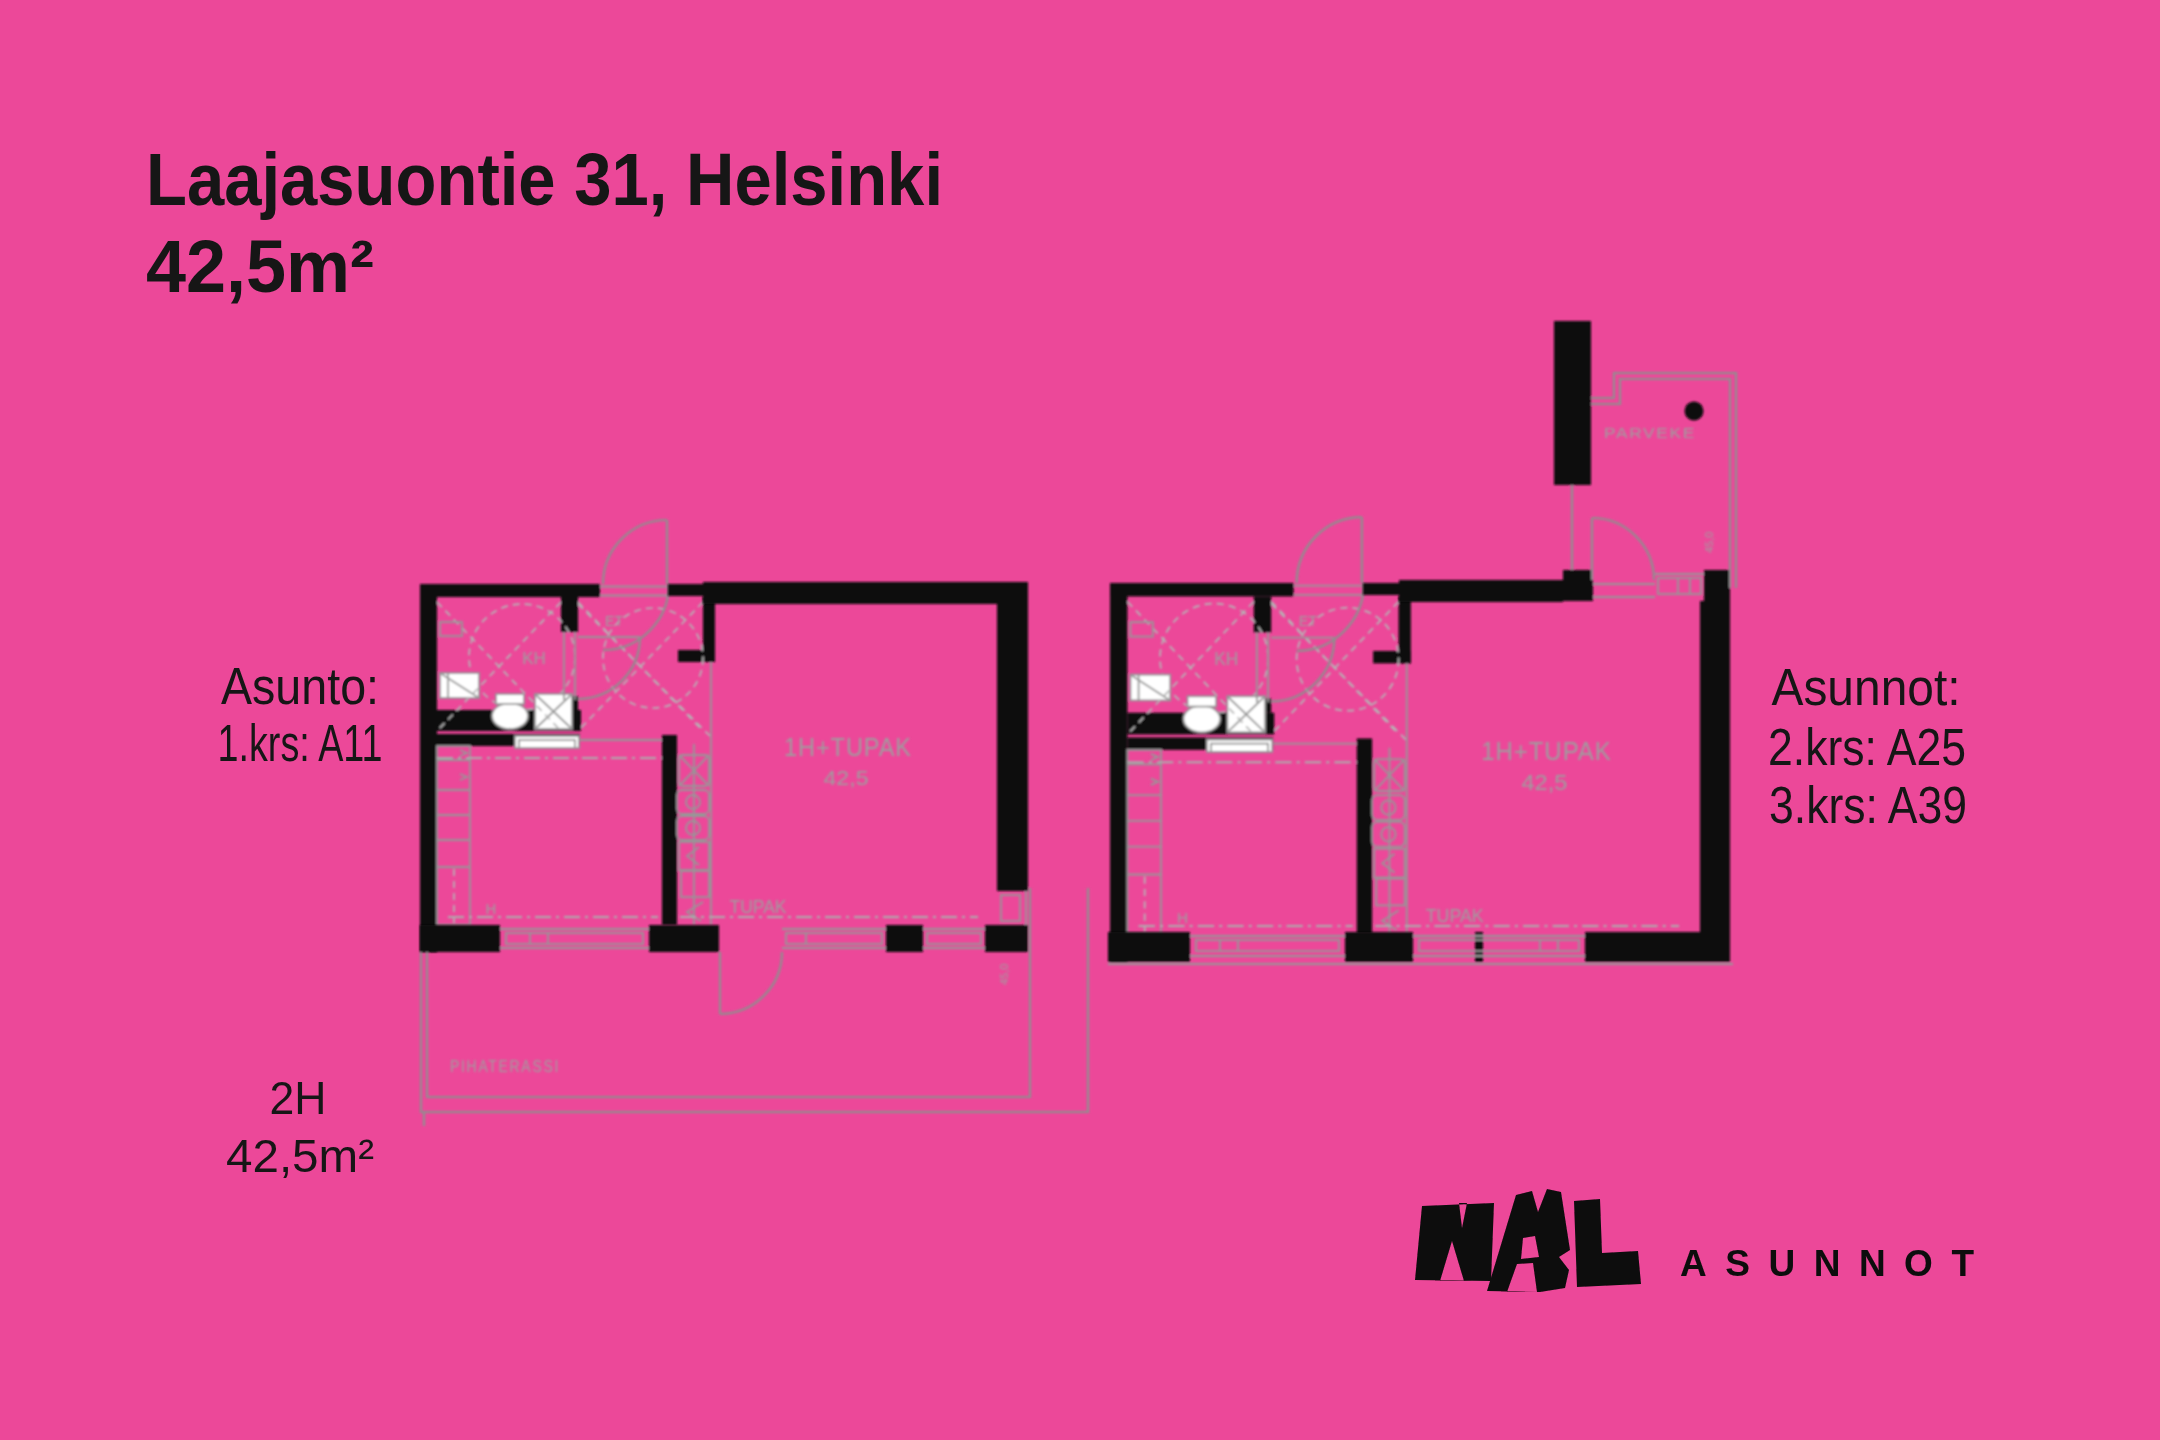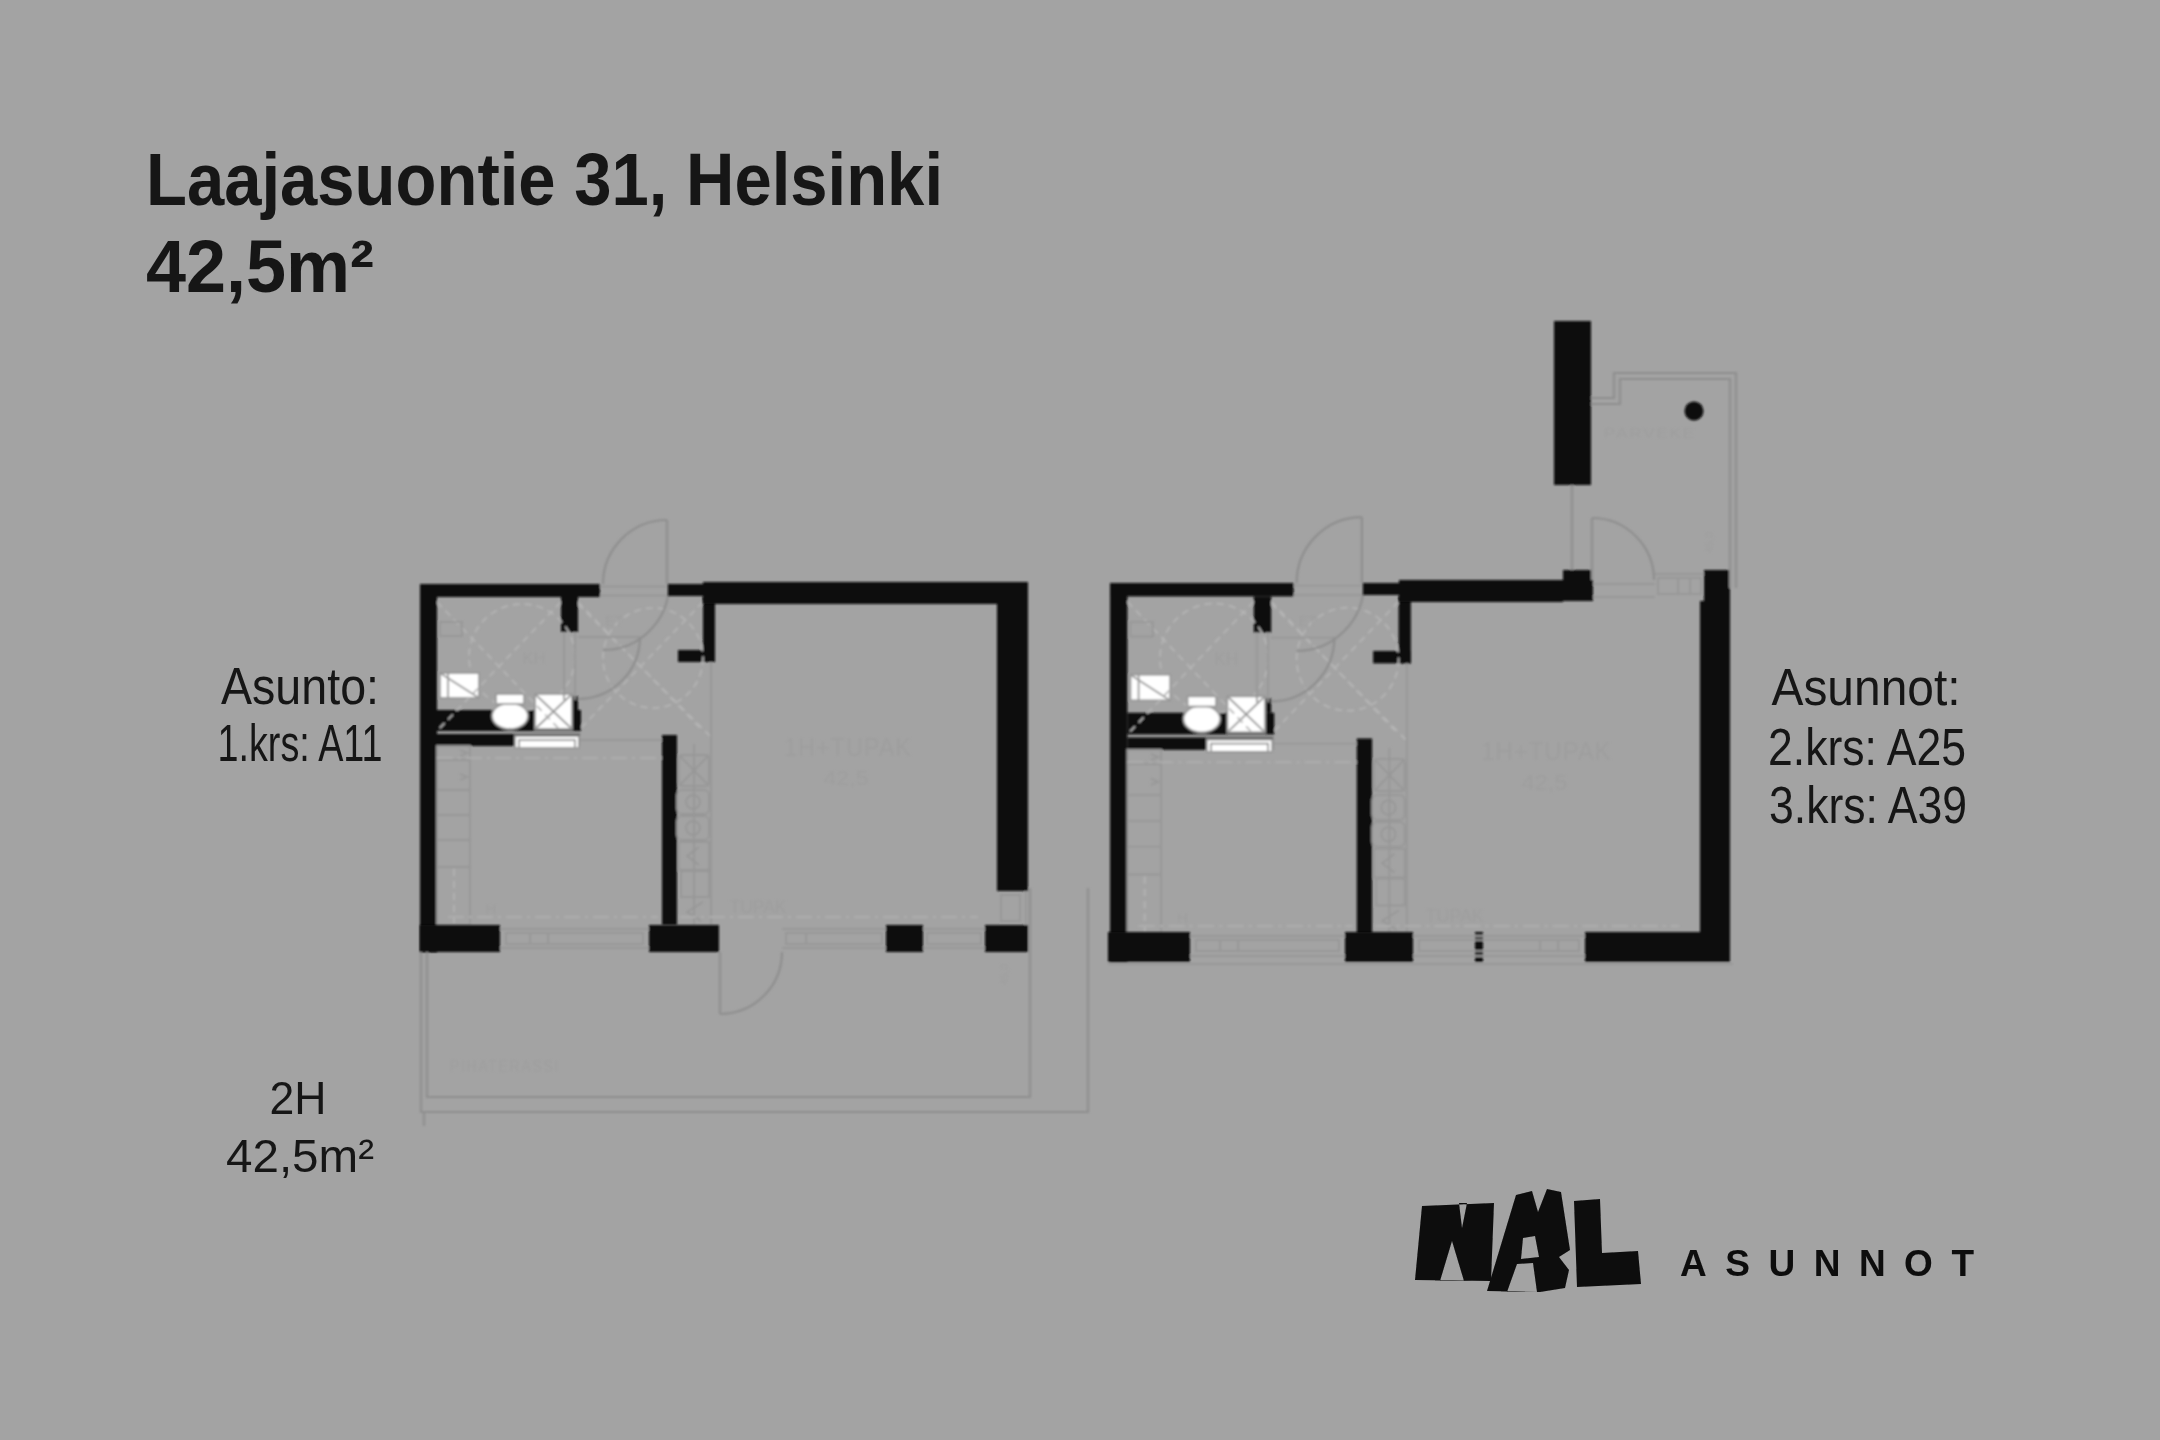--- a/index.html
+++ b/index.html
@@ -1,16 +1,16 @@
 <!DOCTYPE html>
 <html><head>
 <meta charset="utf-8">
 <style>
   html,body{margin:0;padding:0;background:#fff;}
-  #page{position:relative;width:2160px;height:1440px;background:#a3a3a3;overflow:hidden;
+  #page{position:relative;width:2160px;height:1440px;background:#ec4899;overflow:hidden;
         font-family:"Liberation Sans",sans-serif;}
   svg{position:absolute;left:0;top:0;}
   text{font-family:"Liberation Sans",sans-serif;}
   .wall{fill:#0b0b0b;}
   .thin{stroke:#8e8e8e;stroke-width:2.2;fill:none;}
   .thin2{stroke:#979797;stroke-width:1.8;fill:none;}
   .fixw{stroke:#979797;stroke-width:1.8;fill:#ffffff;}
   .dash{stroke:#b5b5b5;stroke-width:1.7;fill:none;stroke-dasharray:7 5;}
   .dashdot{stroke:#adadad;stroke-width:1.8;fill:none;stroke-dasharray:16 5 3 5;}
   .lbl{fill:#9e9e9e;}

